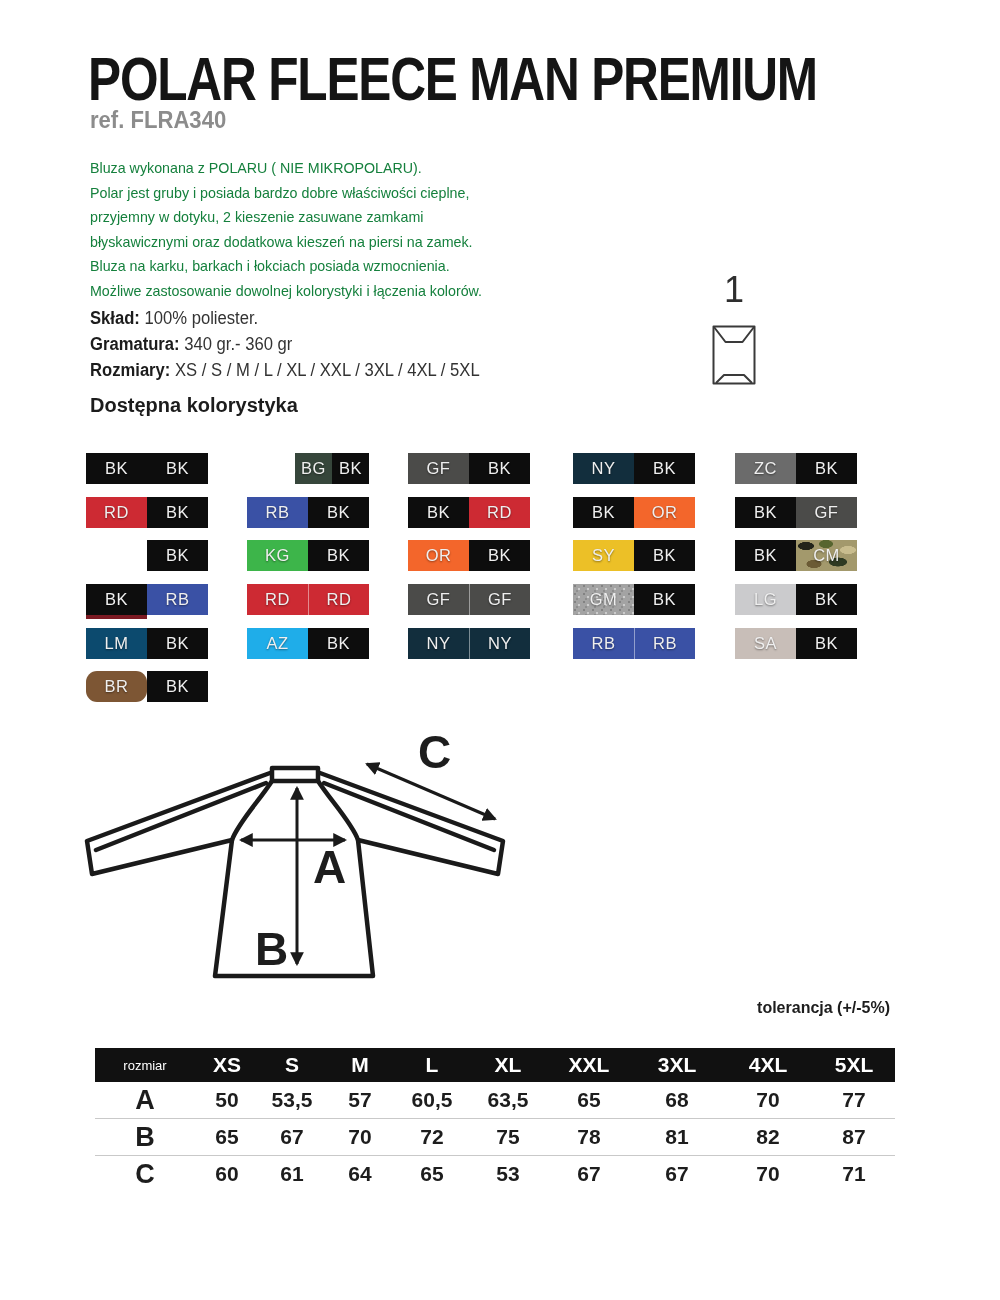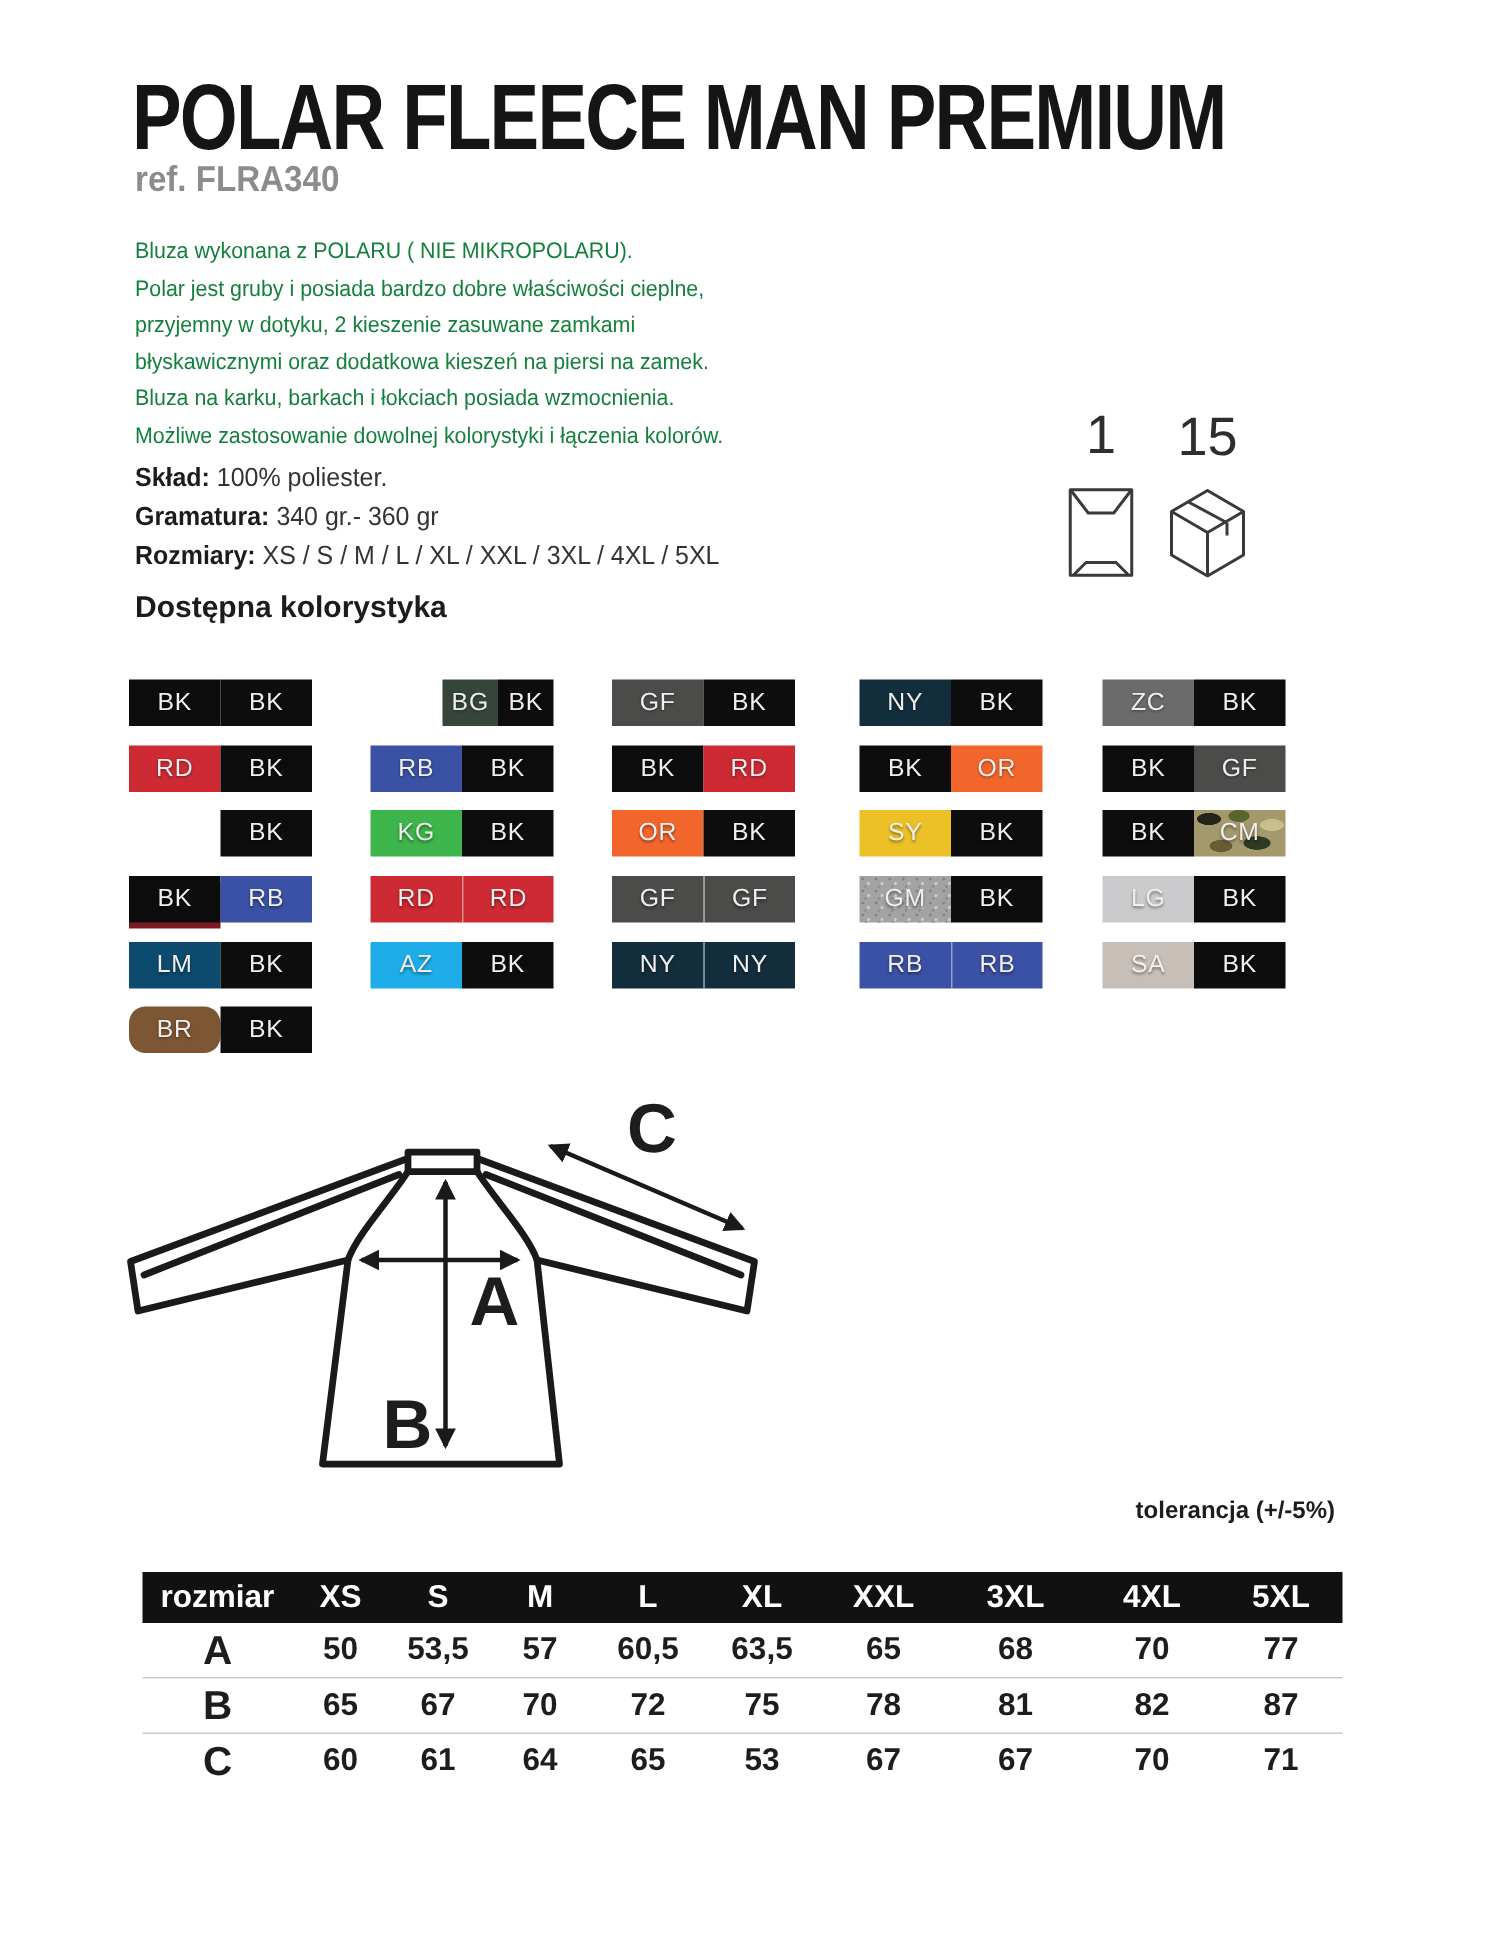--- a/index.html
+++ b/index.html
@@ -54,21 +54,21 @@
   .diagram .dim{font-family:"Liberation Sans","DejaVu Sans",sans-serif;font-size:46px;font-weight:bold;fill:#1d1d1d;}
 
   
   .tolerance{position:absolute;left:590px;top:999px;width:300px;text-align:right;
              font-size:16px;font-weight:bold;color:#1d1d1d;}
   .stable{position:absolute;left:95px;top:1048px;width:800px;}
   .thead{display:grid;grid-template-columns:100px 64px 66px 70px 74px 78px 84px 92px 90px 82px;
          background:#111111;height:34px;}
   .th{display:flex;align-items:center;justify-content:center;color:#fff;
       font-size:21px;font-weight:bold;}
-  .th.corner{font-size:21px;font-weight:bold;}
+  .th.corner{font-size:13px;font-weight:normal;}
   .trow{display:grid;grid-template-columns:100px 64px 66px 70px 74px 78px 84px 92px 90px 82px;height:36px;}
   .trow+.trow{border-top:1px solid #c9c9c9;}
   .rlabel{display:flex;align-items:center;justify-content:center;font-size:27px;font-weight:bold;color:#1d1d1d;}
   .tval{display:flex;align-items:center;justify-content:center;font-size:21px;font-weight:bold;color:#1d1d1d;}
 </style>
 </head>
 <body>
 
 <div class="page">
 
@@ -100,32 +100,20 @@
   </div>
 
   <div class="pack">
     <div class="pack-unit">
       <div class="pack-count">1</div>
       <svg width="44" height="60" viewBox="0 0 44 60">
         <g fill="none" stroke="#3a3a3a" stroke-width="2" stroke-linejoin="round">
           <rect x="1.5" y="1.5" width="41" height="57"></rect>
           <path d="M2,2 L13.5,17 L30.5,17 L42,2"></path>
           <path d="M4,58 L12,50 L32,50 L40,58"></path>
-        </g>
-      </svg>
-    </div>
-    <div class="pack-unit">
-      <div class="pack-count">15</div>
-      <svg width="50" height="59" viewBox="0 0 50 59">
-        <g fill="none" stroke="#3a3a3a" stroke-width="2" stroke-linejoin="round">
-          <path d="M25,1 L49,15 L25,29 L1,15 Z"></path>
-          <path d="M1,15 L1,44 L25,58 L25,29"></path>
-          <path d="M49,15 L49,44 L25,58"></path>
-          <path d="M12,8.5 L38,22.5"></path>
-          <path d="M38,22.5 L38,31"></path>
         </g>
       </svg>
     </div>
   </div>
 
   <div class="colors-heading">Dostępna kolorystyka</div>
   <div class="cgrid">
       <div class="ccol" style="left: 0px;">
         <div class="cpair">
           <div class="chalf" style="background: rgb(13, 13, 13);">

